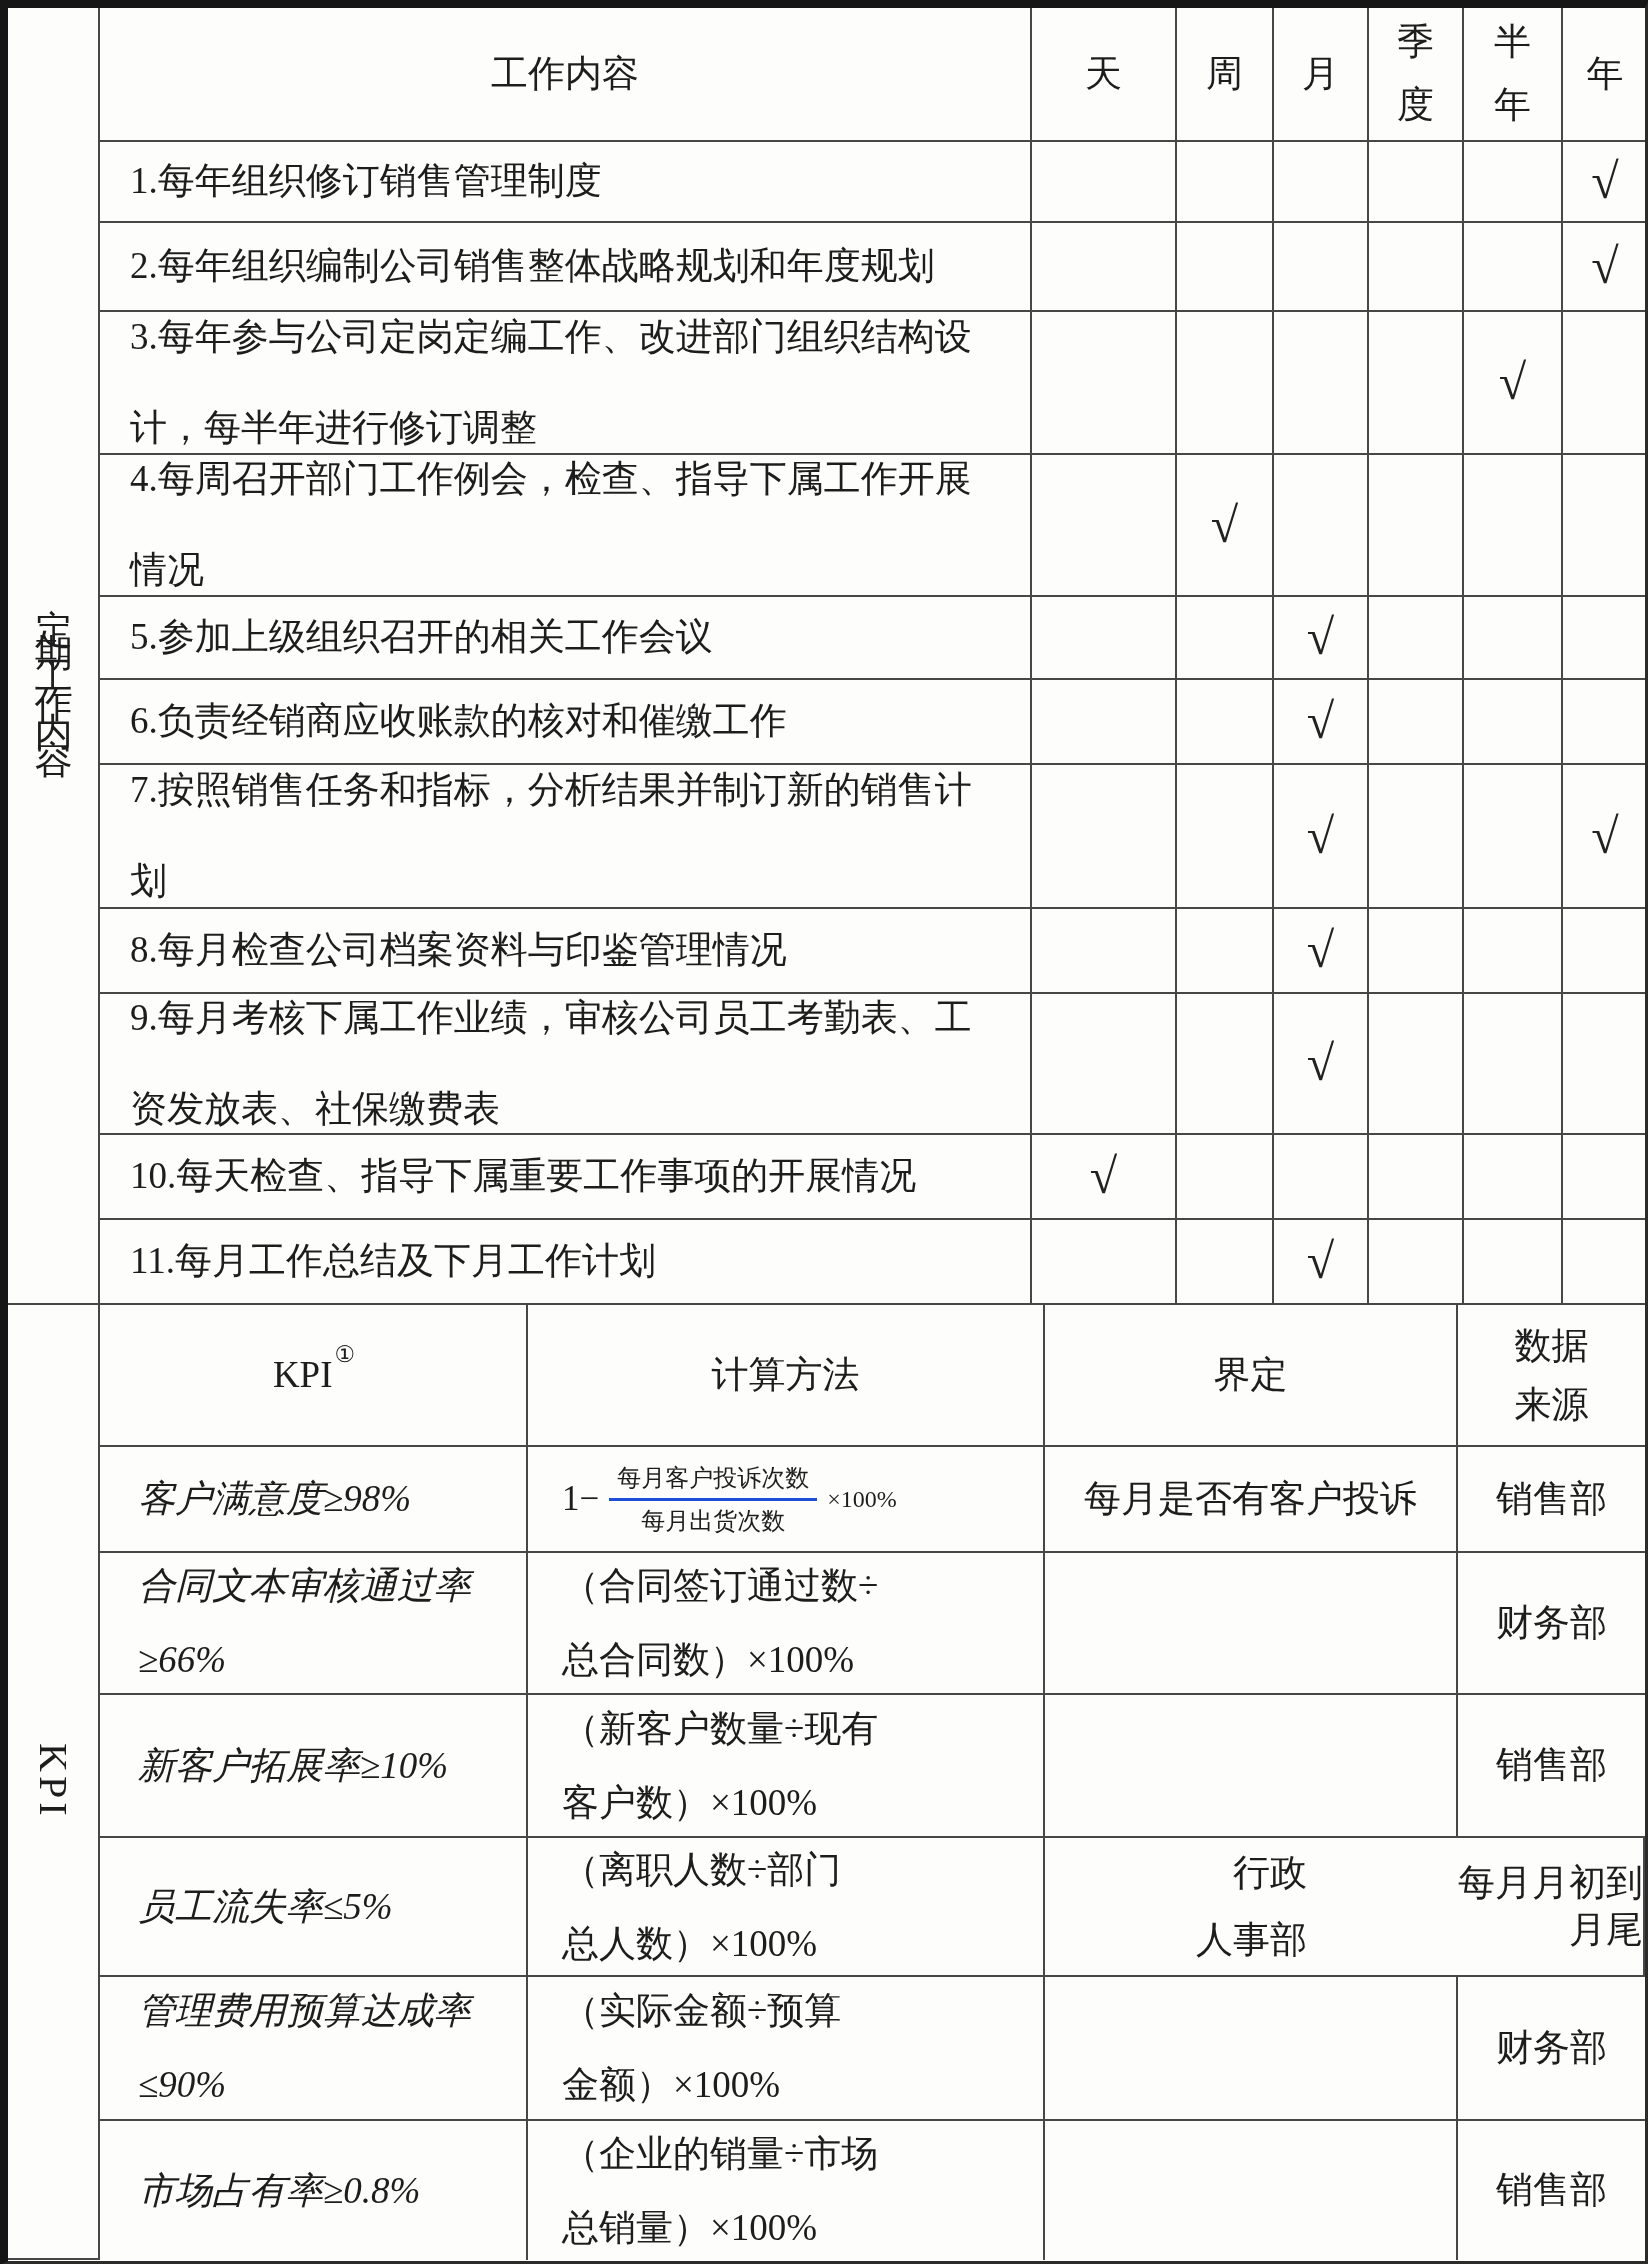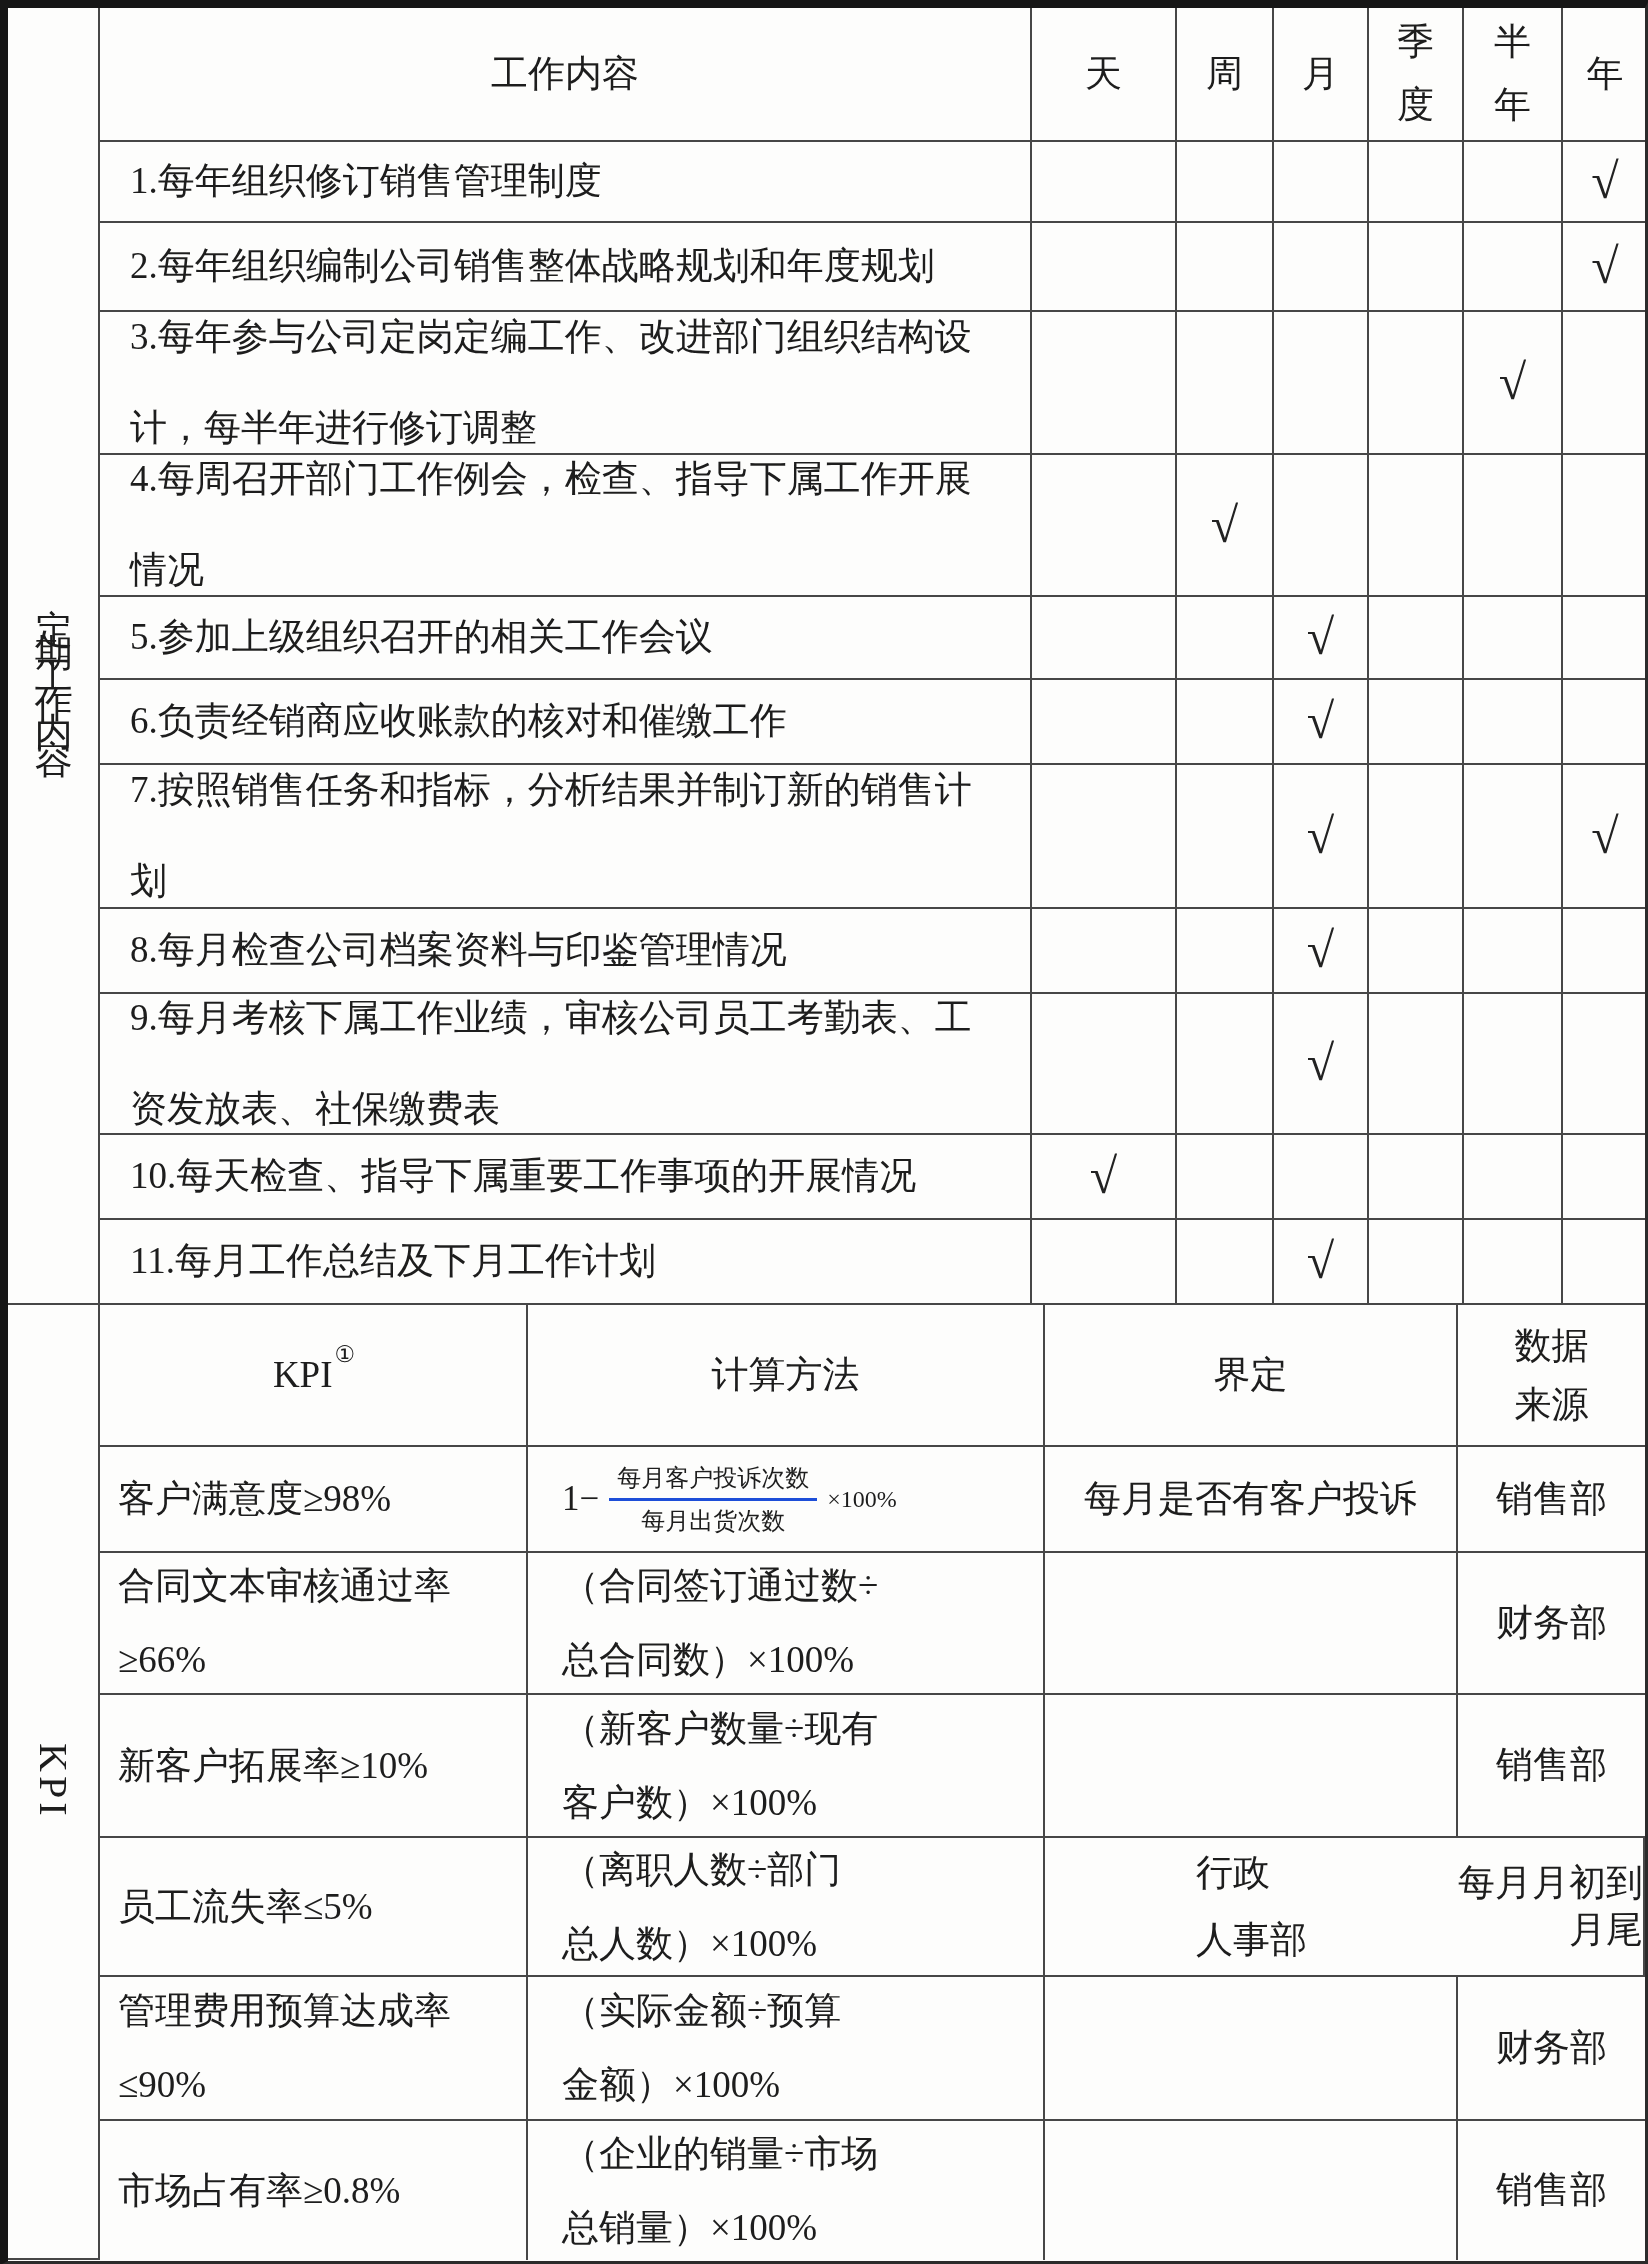--- a/index.html
+++ b/index.html
@@ -52,30 +52,31 @@
   .freq2{line-height:1.7;}
   .content{
     justify-content:flex-start;
     text-align:left;
     padding:0 44px 0 30px;
     line-height:2.45;
   }
   .check{font-size:50px;color:#222;}
   .kpi-name{
     justify-content:flex-start;text-align:left;
-    padding:0 20px 0 18px;
+    padding:0 20px 0 38px;
     line-height:2.0;
+    font-style:italic;
   }
   .method{
     justify-content:flex-start;text-align:left;
     padding:0 20px 0 34px;
     line-height:2.0;
   }
   .definition{text-align:right;}
-  .source{text-align:left;line-height:1.8;}
+  .source{text-align:right;line-height:1.8;}
   .src-head{line-height:1.6;}
   .sup{font-size:23px;position:relative;top:-20px;left:2px;}
   .formula{display:flex;align-items:center;gap:10px;padding-left:0;}
   .f-prefix{font-size:35px;}
   .frac{display:inline-flex;flex-direction:column;align-items:center;font-size:24px;line-height:1.25;}
   .frac .num{border-bottom:3px solid #1d4ed8;padding:0 8px 5px 8px;}
   .frac .den{padding-top:5px;}
   .f-suffix{font-size:24px;}
 </style>
 </head>

